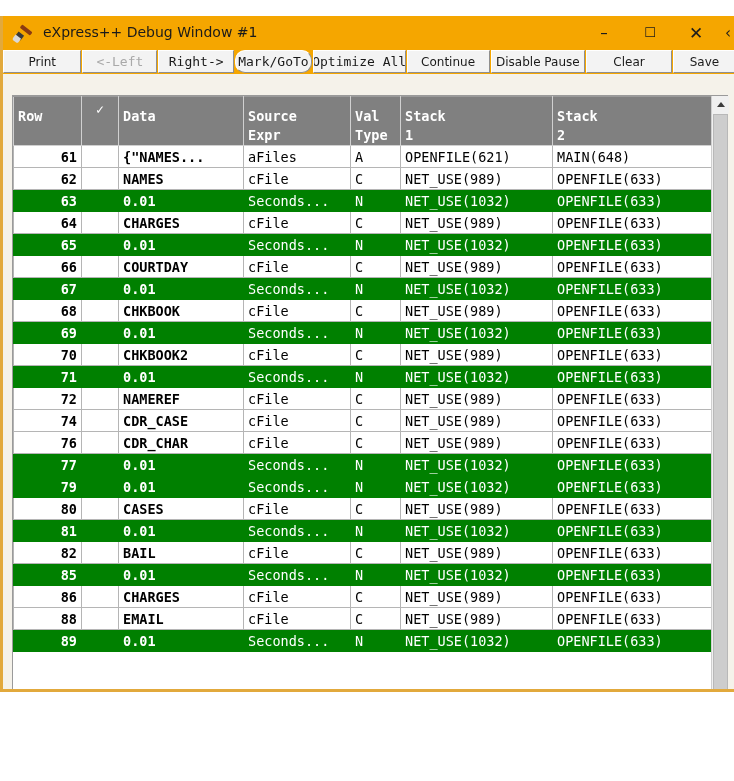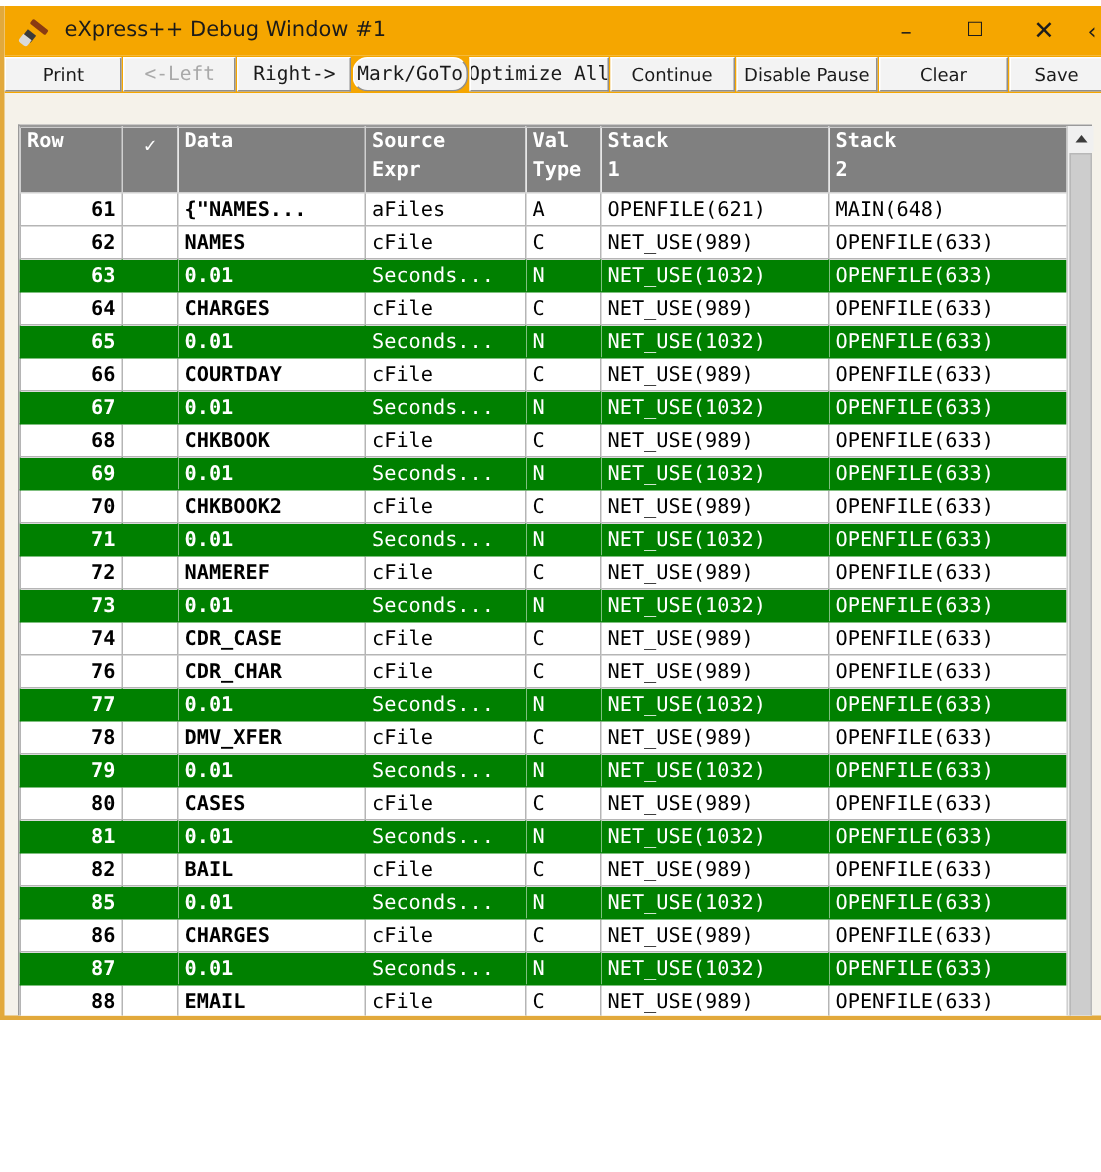--- a/index.html
+++ b/index.html
@@ -8,21 +8,21 @@
     width: 734px;
     height: 781px;
     overflow: hidden;
     background: #ffffff;
     font-family: "DejaVu Sans Mono", monospace;
   }
 
   
   #window {
     position: absolute;
-    left: 0; top: 4px;
+    left: 0; top: 16px;
     width: 734px; height: 676px;
     background: #f5f2ea;
     border-left: 3px solid #e2a93c;
     border-bottom: 3px solid #e2a93c;
     border-right: 0;
     overflow: hidden;
   }
 
   
   #titlebar {
@@ -150,21 +150,21 @@
     vertical-align: middle;
   }
 
   table.grid thead th {
     background: #808080;
     color: #ffffff;
     font-weight: bold;
     text-align: left;
     height: 44px;
     vertical-align: top;
-    padding-top: 0;
+    padding-top: 10px;
     border: 1px solid #d0d0d0;
     border-top-color: #9a9a9a;
     line-height: 19px;
     white-space: normal;
   }
   table.grid thead th.check-col {
     text-align: center;
     padding-top: 3px;
   }
 
@@ -425,29 +425,20 @@
           </tr>
           <tr class="normal">
             <td class="row-num">72</td>
             <td class="chk"></td>
             <td class="data">NAMEREF</td>
             <td class="src">cFile</td>
             <td class="val">C</td>
             <td class="st1">NET_USE(989)</td>
             <td class="st2">OPENFILE(633)</td>
           </tr>
-          <tr class="green">
-            <td class="row-num">73</td>
-            <td class="chk"></td>
-            <td class="data">0.01</td>
-            <td class="src">Seconds...</td>
-            <td class="val">N</td>
-            <td class="st1">NET_USE(1032)</td>
-            <td class="st2">OPENFILE(633)</td>
-          </tr>
           <tr class="normal">
             <td class="row-num">74</td>
             <td class="chk"></td>
             <td class="data">CDR_CASE</td>
             <td class="src">cFile</td>
             <td class="val">C</td>
             <td class="st1">NET_USE(989)</td>
             <td class="st2">OPENFILE(633)</td>
           </tr>
           <tr class="normal">
@@ -461,29 +452,20 @@
           </tr>
           <tr class="green">
             <td class="row-num">77</td>
             <td class="chk"></td>
             <td class="data">0.01</td>
             <td class="src">Seconds...</td>
             <td class="val">N</td>
             <td class="st1">NET_USE(1032)</td>
             <td class="st2">OPENFILE(633)</td>
           </tr>
-          <tr class="normal">
-            <td class="row-num">78</td>
-            <td class="chk"></td>
-            <td class="data">DMV_XFER</td>
-            <td class="src">cFile</td>
-            <td class="val">C</td>
-            <td class="st1">NET_USE(989)</td>
-            <td class="st2">OPENFILE(633)</td>
-          </tr>
           <tr class="green">
             <td class="row-num">79</td>
             <td class="chk"></td>
             <td class="data">0.01</td>
             <td class="src">Seconds...</td>
             <td class="val">N</td>
             <td class="st1">NET_USE(1032)</td>
             <td class="st2">OPENFILE(633)</td>
           </tr>
           <tr class="normal">
@@ -522,29 +504,20 @@
             <td class="st1">NET_USE(1032)</td>
             <td class="st2">OPENFILE(633)</td>
           </tr>
           <tr class="normal">
             <td class="row-num">86</td>
             <td class="chk"></td>
             <td class="data">CHARGES</td>
             <td class="src">cFile</td>
             <td class="val">C</td>
             <td class="st1">NET_USE(989)</td>
-            <td class="st2">OPENFILE(633)</td>
-          </tr>
-          <tr class="green">
-            <td class="row-num">87</td>
-            <td class="chk"></td>
-            <td class="data">0.01</td>
-            <td class="src">Seconds...</td>
-            <td class="val">N</td>
-            <td class="st1">NET_USE(1032)</td>
             <td class="st2">OPENFILE(633)</td>
           </tr>
           <tr class="normal">
             <td class="row-num">88</td>
             <td class="chk"></td>
             <td class="data">EMAIL</td>
             <td class="src">cFile</td>
             <td class="val">C</td>
             <td class="st1">NET_USE(989)</td>
             <td class="st2">OPENFILE(633)</td>

